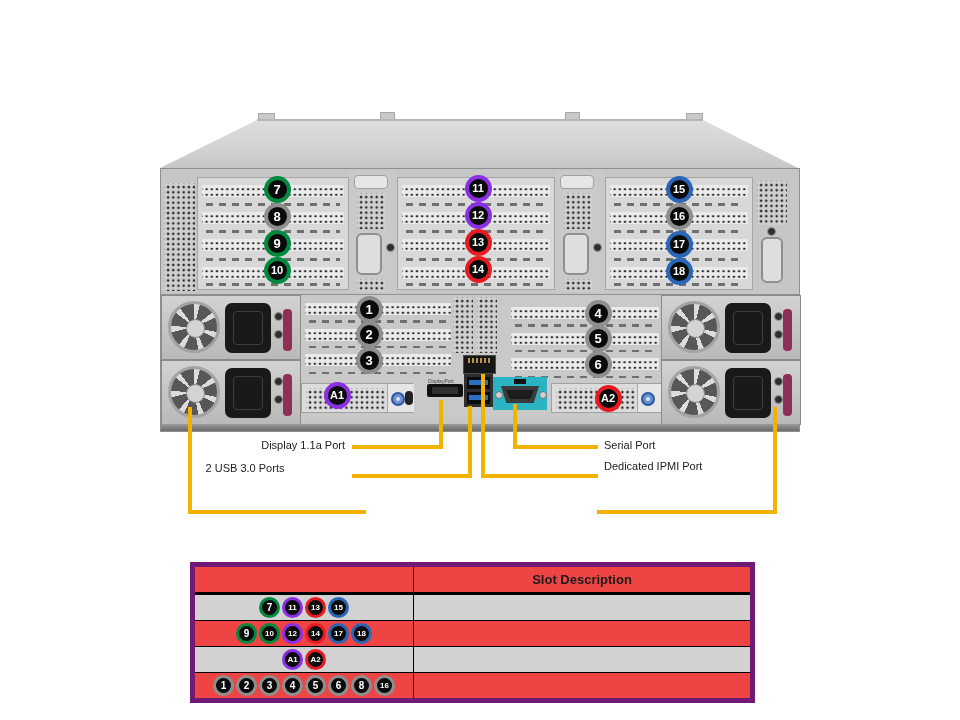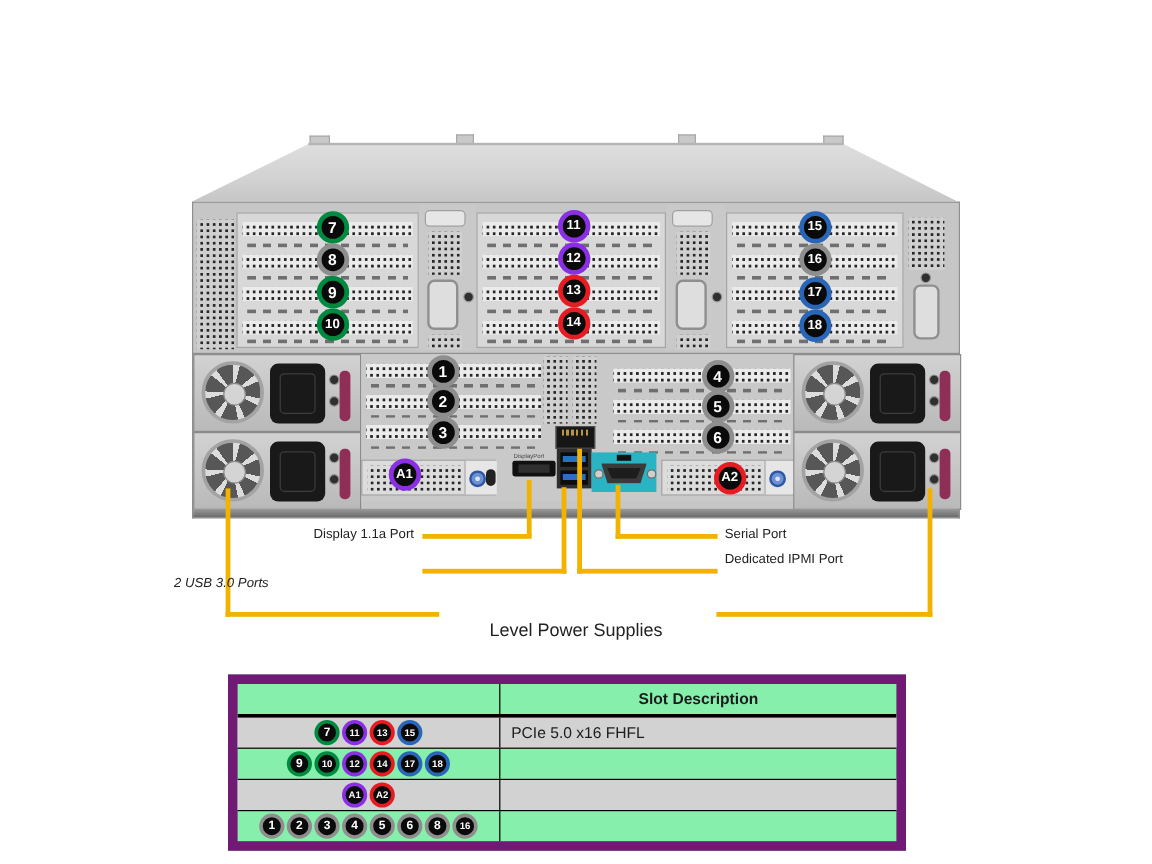--- a/index.html
+++ b/index.html
@@ -70,21 +70,21 @@
   
   .tag{position:absolute;box-sizing:border-box;border-radius:50%;background:#0a0a0a;color:#fff;
        font-weight:bold;display:flex;align-items:center;justify-content:center;z-index:6;
        border-style:solid;line-height:1;}
   .tag.inline{position:static;display:inline-flex;margin:0 1px;vertical-align:middle;}
   
   .cl{position:absolute;background:#F2B200;z-index:4;}
   .callout-label{position:absolute;font-size:11px;color:#222;z-index:5;white-space:nowrap;}
   .psu-label{position:absolute;left:320px;width:320px;text-align:center;font-size:15px;color:#222;z-index:5;}
   
-  .slot-table{position:absolute;left:190px;top:562px;width:565px;border:8px solid #701a75;box-sizing:border-box;background:#86efac;}
+  .slot-table{position:absolute;left:190px;top:562px;width:565px;border:5px solid #701a75;box-sizing:border-box;background:#ef4444;}
   .t-row{display:flex;border-top:1px solid #000;}
   .t-row.header{border-top:none;height:25px;}
   .t-row.thick{border-top:3px solid #000;}
   .t-cell-slots{width:219px;border-right:1px solid #000;display:flex;align-items:center;justify-content:center;box-sizing:border-box;}
   .t-cell-desc{flex:1;display:flex;align-items:center;padding-left:9px;font-size:13px;box-sizing:border-box;}
   .t-row.body{height:25px;}
   .t-row.shaded{background:#d2d2d2;}
   .t-header-text{flex:1;text-align:center;font-weight:bold;font-size:13px;display:flex;align-items:center;justify-content:center;}
   
   .legend{position:absolute;left:190px;top:695px;width:565px;display:flex;justify-content:flex-end;gap:9px;align-items:center;}
@@ -284,39 +284,37 @@
   <div class="cl" style="left: 481px; top: 374px; width: 4px; height: 104px; background: rgb(242, 178, 0);"></div>
   <div class="cl" style="left: 481px; top: 474px; width: 117px; height: 4px; background: rgb(242, 178, 0);"></div>
   <div class="cl" style="left: 513px; top: 404px; width: 4px; height: 45px; background: rgb(242, 178, 0);"></div>
   <div class="cl" style="left: 513px; top: 445px; width: 85px; height: 4px; background: rgb(242, 178, 0);"></div>
   <div class="cl" style="left: 188px; top: 407px; width: 4px; height: 107px; background: rgb(242, 178, 0);"></div>
   <div class="cl" style="left: 188px; top: 510px; width: 178px; height: 4px; background: rgb(242, 178, 0);"></div>
   <div class="cl" style="left: 773px; top: 407px; width: 4px; height: 107px; background: rgb(242, 178, 0);"></div>
   <div class="cl" style="left: 597px; top: 510px; width: 180px; height: 4px; background: rgb(242, 178, 0);"></div>
 
   <div class="callout-label" style="left:145px;top:439px;width:200px;text-align:right;">Display 1.1a Port</div>
-  <div class="callout-label" style="left:145px;top:480px;width:200px;text-align:left;font-style:italic;">2 USB 3.0 Ports</div>
+  <div class="callout-label" style="left:145px;top:462px;width:200px;text-align:center;">2 USB 3.0 Ports</div>
   <div class="callout-label" style="left:604px;top:439px;">Serial Port</div>
   <div class="callout-label" style="left:604px;top:460px;">Dedicated IPMI Port</div>
-  <div class="psu-label" style="top:517px;">Level Power Supplies</div>
 
   <div class="slot-table">
     <div class="t-row header">
       <div class="t-cell-slots"></div>
       <div class="t-header-text">Slot Description</div>
     </div>
     <div id="table-body">
         <div class="t-row body thick shaded">
           <div class="t-cell-slots">
             <div class="tag inline" style="height: 21px; width: 21px; border-width: 3px; border-color: rgb(0, 138, 64); font-size: 10px;">7</div>
             <div class="tag inline" style="height: 21px; width: 21px; border-width: 3px; border-color: rgb(138, 47, 227); font-size: 8px;">11</div>
             <div class="tag inline" style="height: 21px; width: 21px; border-width: 3px; border-color: rgb(232, 27, 34); font-size: 8px;">13</div>
             <div class="tag inline" style="height: 21px; width: 21px; border-width: 3px; border-color: rgb(42, 102, 184); font-size: 8px;">15</div>
           </div>
-          <div class="t-cell-desc">PCIe 5.0 x16 FHFL</div>
         </div>
         <div class="t-row body">
           <div class="t-cell-slots">
             <div class="tag inline" style="height: 21px; width: 21px; border-width: 3px; border-color: rgb(0, 138, 64); font-size: 10px;">9</div>
             <div class="tag inline" style="height: 21px; width: 21px; border-width: 3px; border-color: rgb(0, 138, 64); font-size: 8px;">10</div>
             <div class="tag inline" style="height: 21px; width: 21px; border-width: 3px; border-color: rgb(138, 47, 227); font-size: 8px;">12</div>
             <div class="tag inline" style="height: 21px; width: 21px; border-width: 3px; border-color: rgb(232, 27, 34); font-size: 8px;">14</div>
             <div class="tag inline" style="height: 21px; width: 21px; border-width: 3px; border-color: rgb(42, 102, 184); font-size: 8px;">17</div>
             <div class="tag inline" style="height: 21px; width: 21px; border-width: 3px; border-color: rgb(42, 102, 184); font-size: 8px;">18</div>
           </div>

